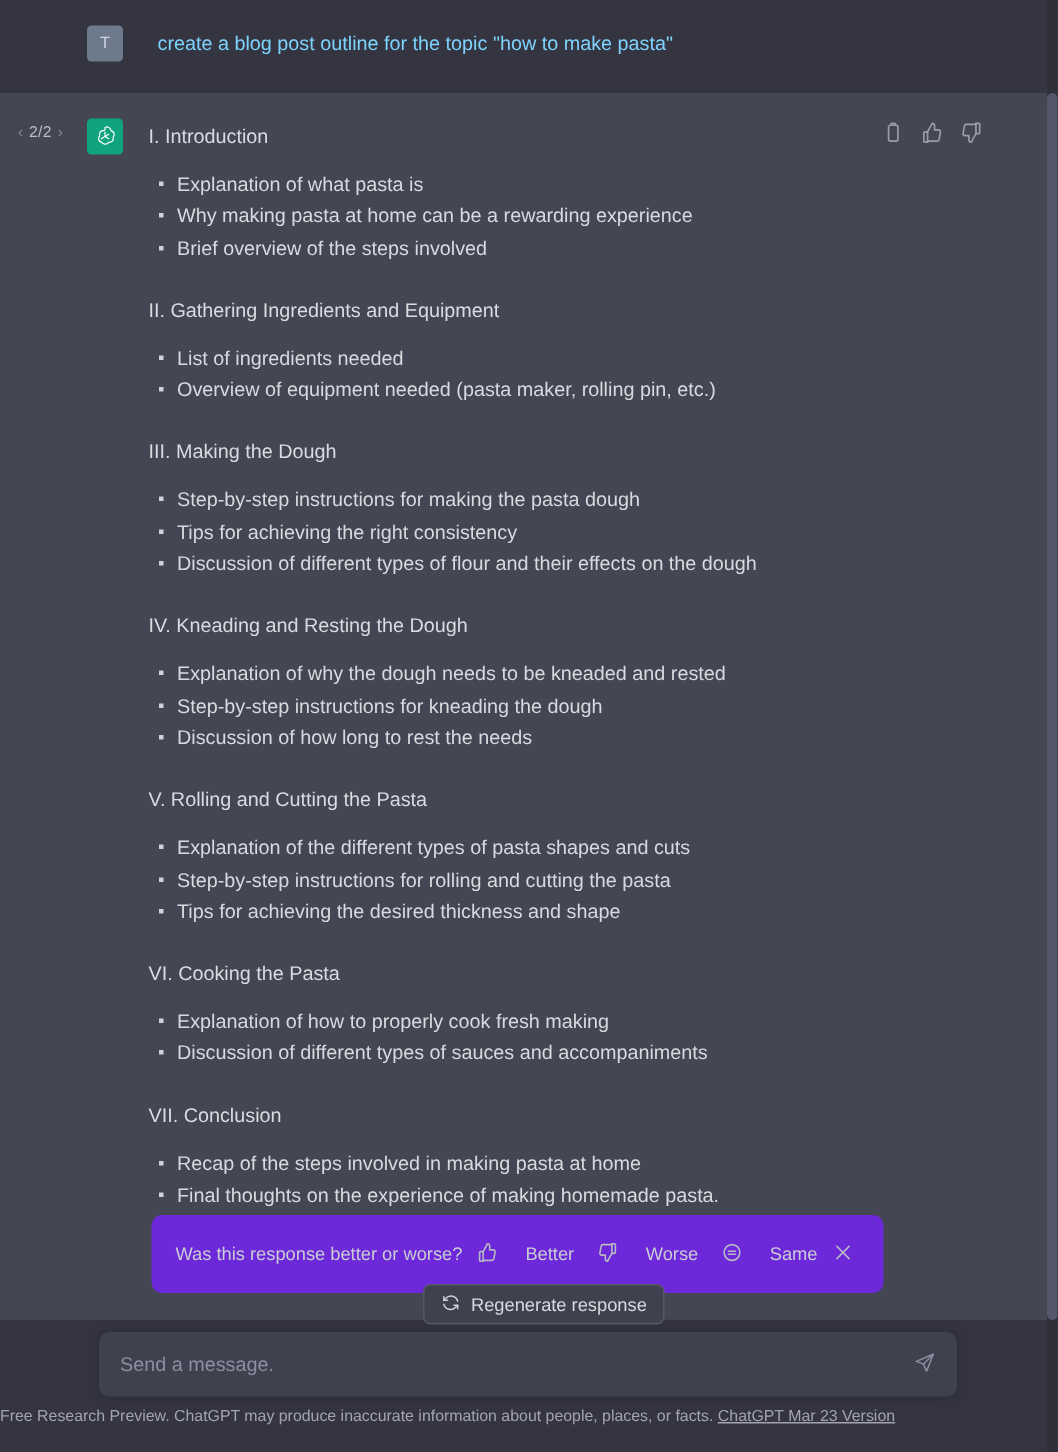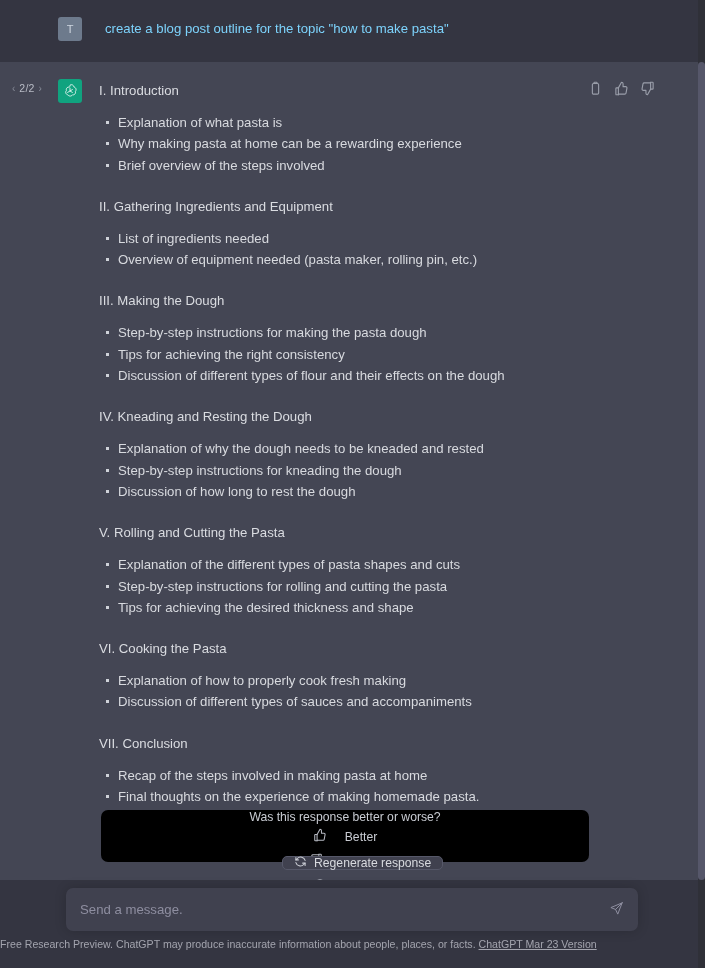--- a/index.html
+++ b/index.html
@@ -145,27 +145,26 @@
     background: #cfd2d9;
   }
 
   
   .feedback {
     position: absolute;
     left: 101px;
     top: 810px;
     width: 488px;
     height: 52px;
-    background: #000000;
+    background: #6d28d9;
     border-radius: 7px;
     display: flex;
     align-items: center;
     padding: 0 16px;
     gap: 0;
-    flex-direction: column;
   }
   .feedback .q {
     color: #c9ccd3;
     font-size: 12.2px;
     flex: 0 0 auto;
   }
   .fb-btn {
     display: flex;
     align-items: center;
     gap: 18px;
@@ -191,21 +190,21 @@
     align-items: center;
     padding: 4px;
   }
   .fb-close svg { width: 14px; height: 14px; }
 
   
   .regen {
     position: absolute;
     left: 282px;
     top: 856px;
-    height: 14px;
+    height: 27px;
     background: #40414f;
     border: 1px solid #565869;
     border-radius: 5px;
     display: flex;
     align-items: center;
     gap: 7px;
     padding: 0 11px;
     color: #d8dadf;
     font-size: 12.2px;
     cursor: pointer;
@@ -359,21 +358,21 @@
     <ul class="bullets">
       <li>Step-by-step instructions for making the pasta dough</li>
       <li>Tips for achieving the right consistency</li>
       <li>Discussion of different types of flour and their effects on the dough</li>
     </ul>
 
     <h3 class="spaced">IV. Kneading and Resting the Dough</h3>
     <ul class="bullets">
       <li>Explanation of why the dough needs to be kneaded and rested</li>
       <li>Step-by-step instructions for kneading the dough</li>
-      <li>Discussion of how long to rest the dough</li>
+      <li>Discussion of how long to rest the needs</li>
     </ul>
 
     <h3 class="spaced">V. Rolling and Cutting the Pasta</h3>
     <ul class="bullets">
       <li>Explanation of the different types of pasta shapes and cuts</li>
       <li>Step-by-step instructions for rolling and cutting the pasta</li>
       <li>Tips for achieving the desired thickness and shape</li>
     </ul>
 
     <h3 class="spaced">VI. Cooking the Pasta</h3>
@@ -407,21 +406,21 @@
 
   <span class="fb-spacer"></span>
 
   <button class="fb-btn">
     <span>
       <svg viewBox="0 0 24 24" fill="none" stroke="currentColor" stroke-width="1.8" stroke-linecap="round" stroke-linejoin="round">
         <path d="M17 2v11l-5 9a2.5 2.5 0 0 1-2.5-2.5V15H5.3a2 2 0 0 1-2-2.4l1.5-8a2 2 0 0 1 2-1.6H17z"></path>
         <path d="M17 13h3a1 1 0 0 0 1-1V3a1 1 0 0 0-1-1h-3"></path>
       </svg>
     </span>
-    <span>Making</span>
+    <span>Worse</span>
   </button>
 
   <span class="fb-spacer"></span>
 
   <button class="fb-btn">
     <span>
       <svg viewBox="0 0 24 24" fill="none" stroke="currentColor" stroke-width="1.8" stroke-linecap="round">
         <circle cx="12" cy="12" r="9"></circle>
         <path d="M8 10.5h8M8 14h8"></path>
       </svg>

